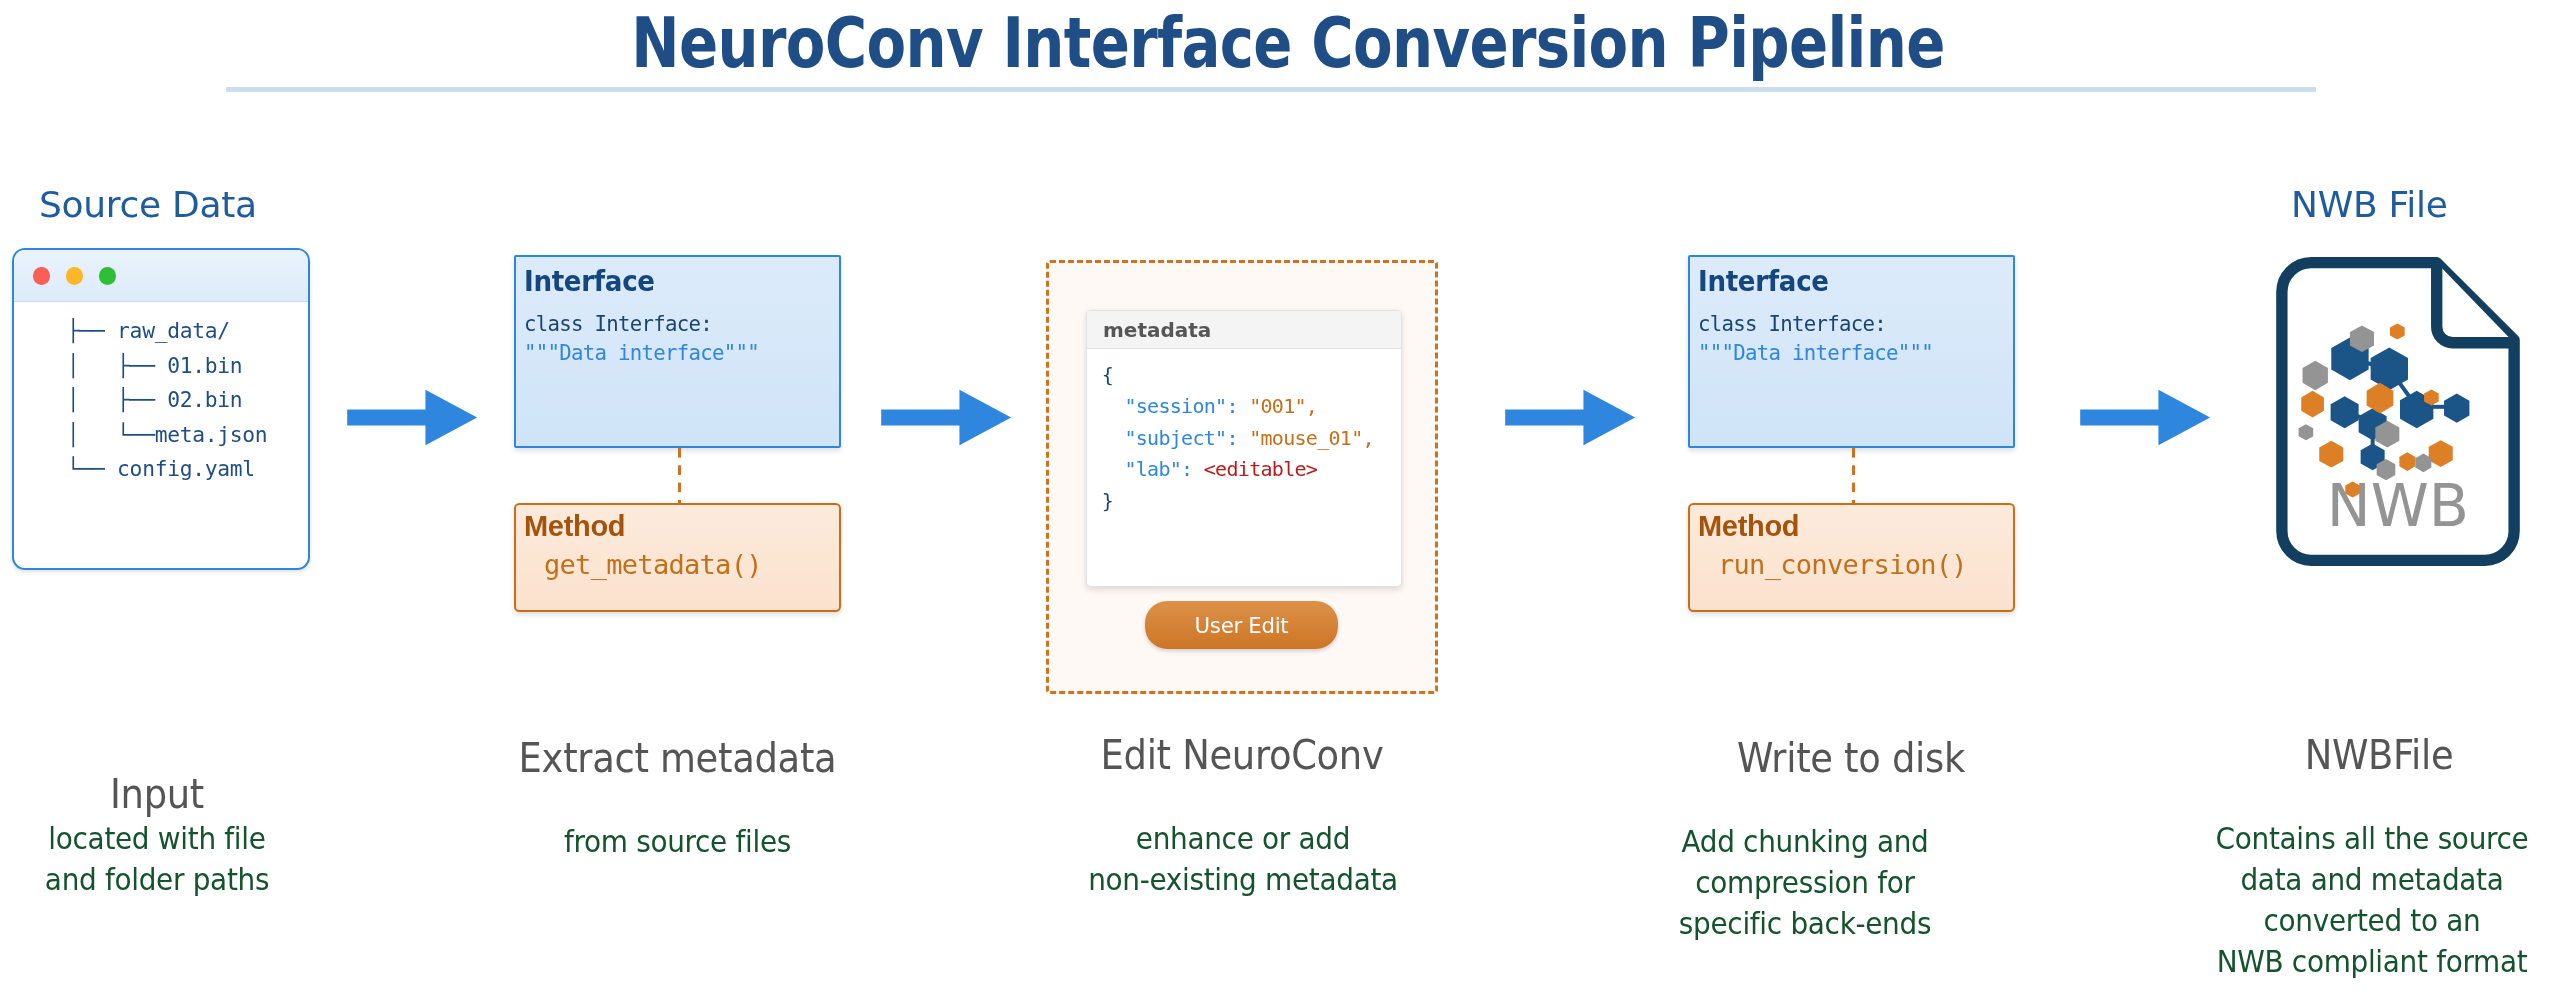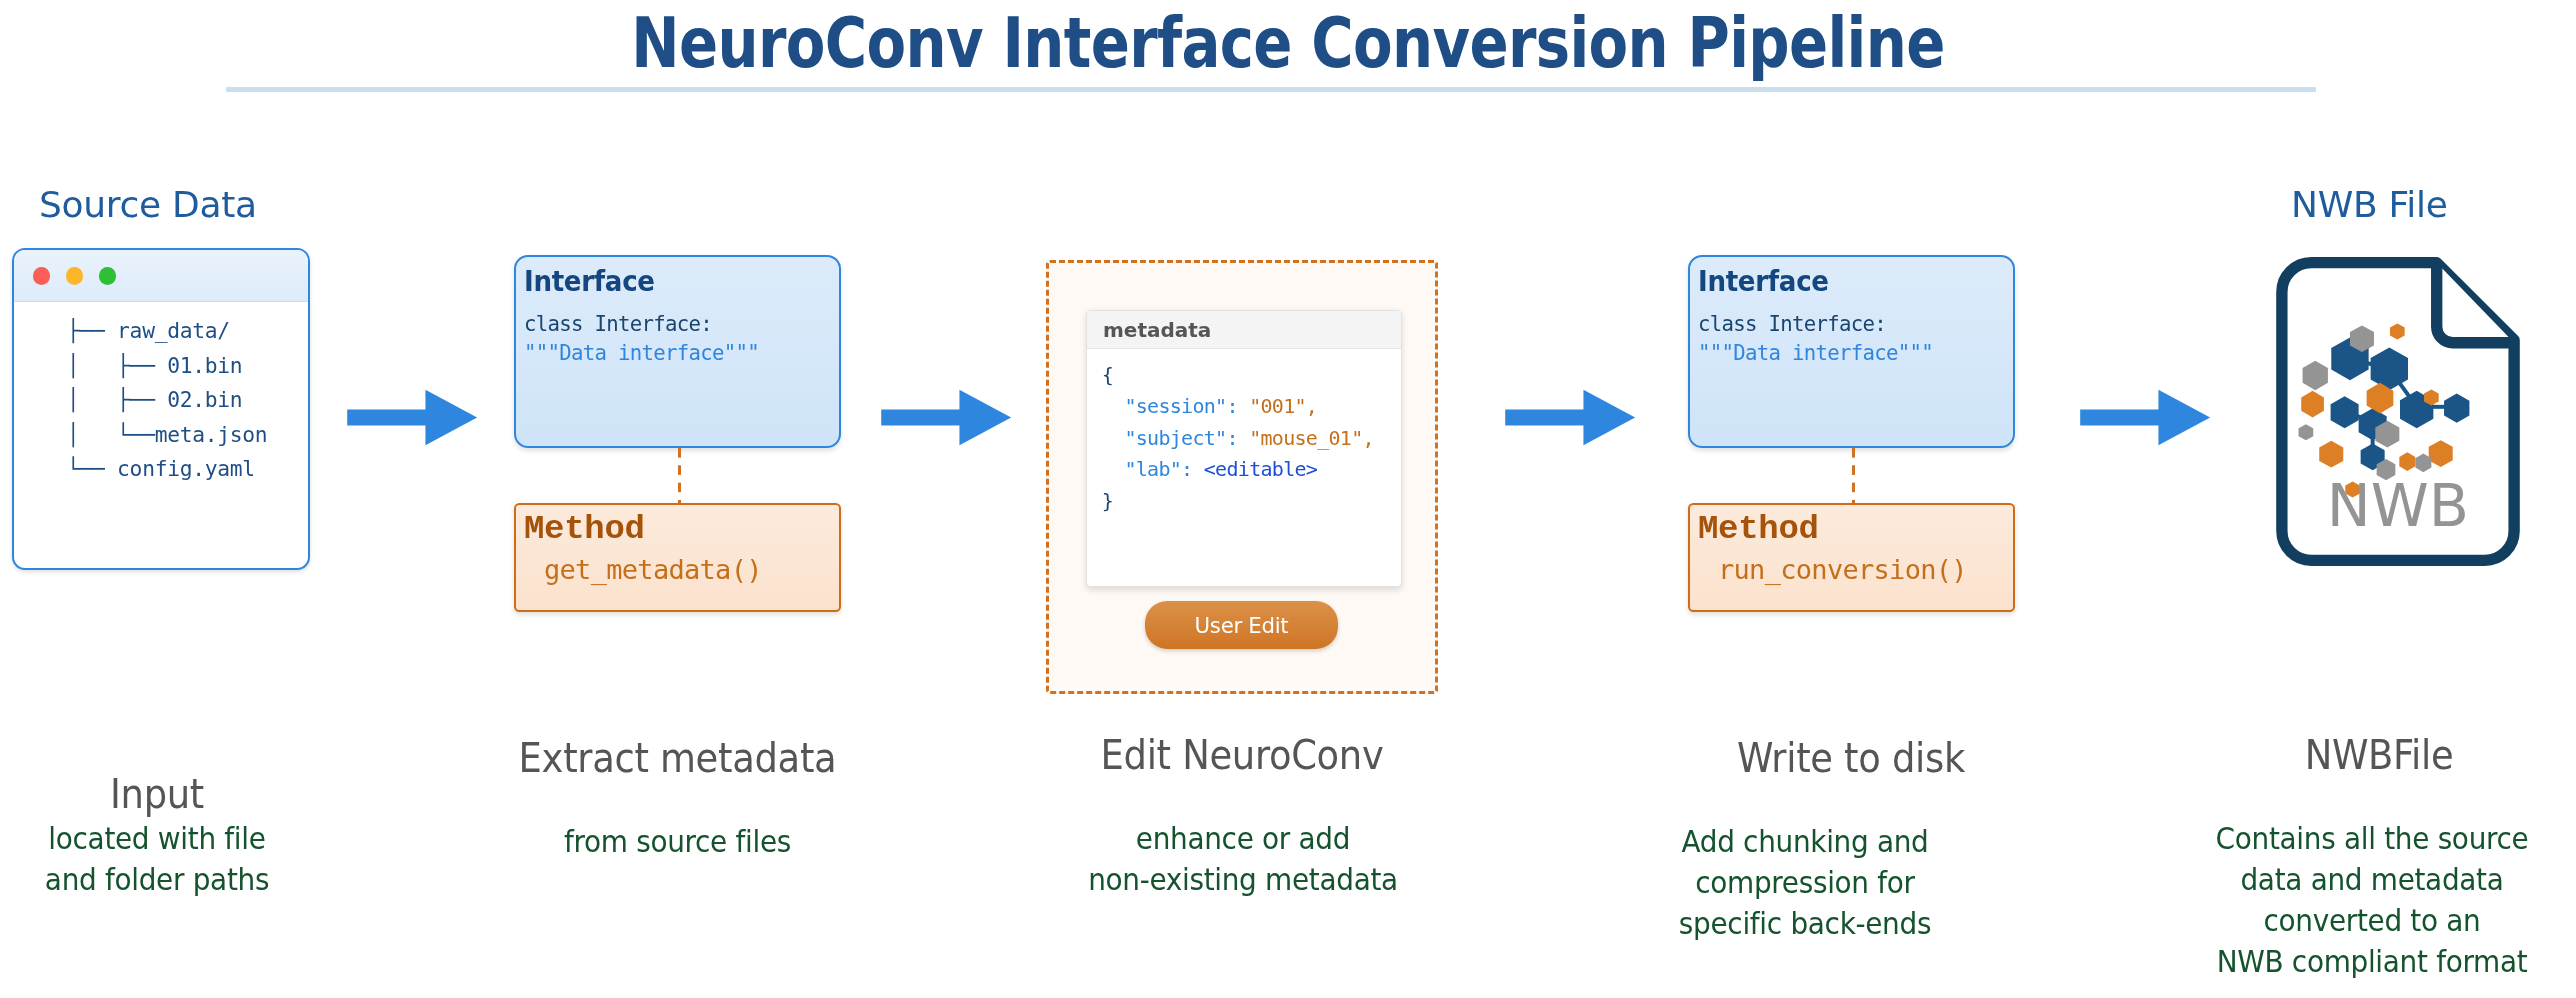--- a/index.html
+++ b/index.html
@@ -54,21 +54,21 @@
   }
 
   
   .arrow{ }
   .arrow svg{display:block;}
 
   
   .iface-box{
     width:327px;height:193px;box-sizing:border-box;
     background:linear-gradient(180deg,#DCEBFA 0%,#CFE4F8 100%);
-    border:2.7px solid #2E86DE;border-radius:14px;
+    border:2.7px solid #2E86DE;border-radius:2px;
     box-shadow:0 2.7px 5.3px rgba(0,0,0,0.12);
     padding:6.7px 0 0 8px;
   }
   .iface-title{
     font-family:"DejaVu Sans Condensed","Liberation Sans",sans-serif;
     font-weight:bold;font-size:29px;color:#14477F;letter-spacing:-0.3px;
   }
   .iface-code{
     font-family:"DejaVu Sans Mono","Liberation Mono",monospace;
     font-size:20.7px;line-height:1.42;color:#19456F;margin-top:12px;
@@ -82,22 +82,22 @@
   }
 
   .method-box{
     width:327px;height:109px;box-sizing:border-box;
     background:linear-gradient(180deg,#FCEADB 0%,#FBE2CE 100%);
     border:2.7px solid #CF6C15;border-radius:5.3px;
     box-shadow:0 2.7px 5.3px rgba(0,0,0,0.12);
     padding:5.3px 0 0 8px;
   }
   .method-title{
-    font-family:Liberation Mono, monospace;
-    font-weight:bold;font-size:34px;color:#A5530A;letter-spacing:-0.3px;
+    font-family:Liberation Sans, sans-serif;
+    font-weight:bold;font-size:29px;color:#A5530A;letter-spacing:-0.3px;
   }
   .method-code{
     font-family:"DejaVu Sans Mono","Liberation Mono",monospace;
     font-size:27px;color:#C4701A;margin-top:5.3px;padding-left:20px;
     letter-spacing:-0.7px;white-space:pre;
   }
 
   
   #edit-panel{
     left:1046px;top:260px;width:392px;height:434px;box-sizing:border-box;
@@ -115,21 +115,21 @@
     display:flex;align-items:center;padding-left:16px;box-sizing:border-box;text-align:center;
   }
   #metadata-json{
     font-family:"DejaVu Sans Mono","Liberation Mono",monospace;
     font-size:20px;line-height:1.58;padding:10.7px 0 0 14.7px;
     white-space:pre;letter-spacing:-0.7px;
   }
   .jbrace{color:#19456F;}
   .jkey{color:#2E86DE;}
   .jval{color:#C4701A;}
-  .jedit{color:#1d4ed8;}
+  .jedit{color:#b91c1c;}
   #user-edit-button{
     position:absolute;left:96px;top:338px;width:193px;height:48px;
     border-radius:22px;border:none;cursor:pointer;
     background:linear-gradient(180deg,#DC9148 0%,#CE7525 100%);
     box-shadow:0 2px 4px rgba(0,0,0,0.18);
     color:#ffffff;font-family:"DejaVu Sans","Liberation Sans",sans-serif;
     font-size:21.3px;letter-spacing:-0.3px;
   }
 
   

